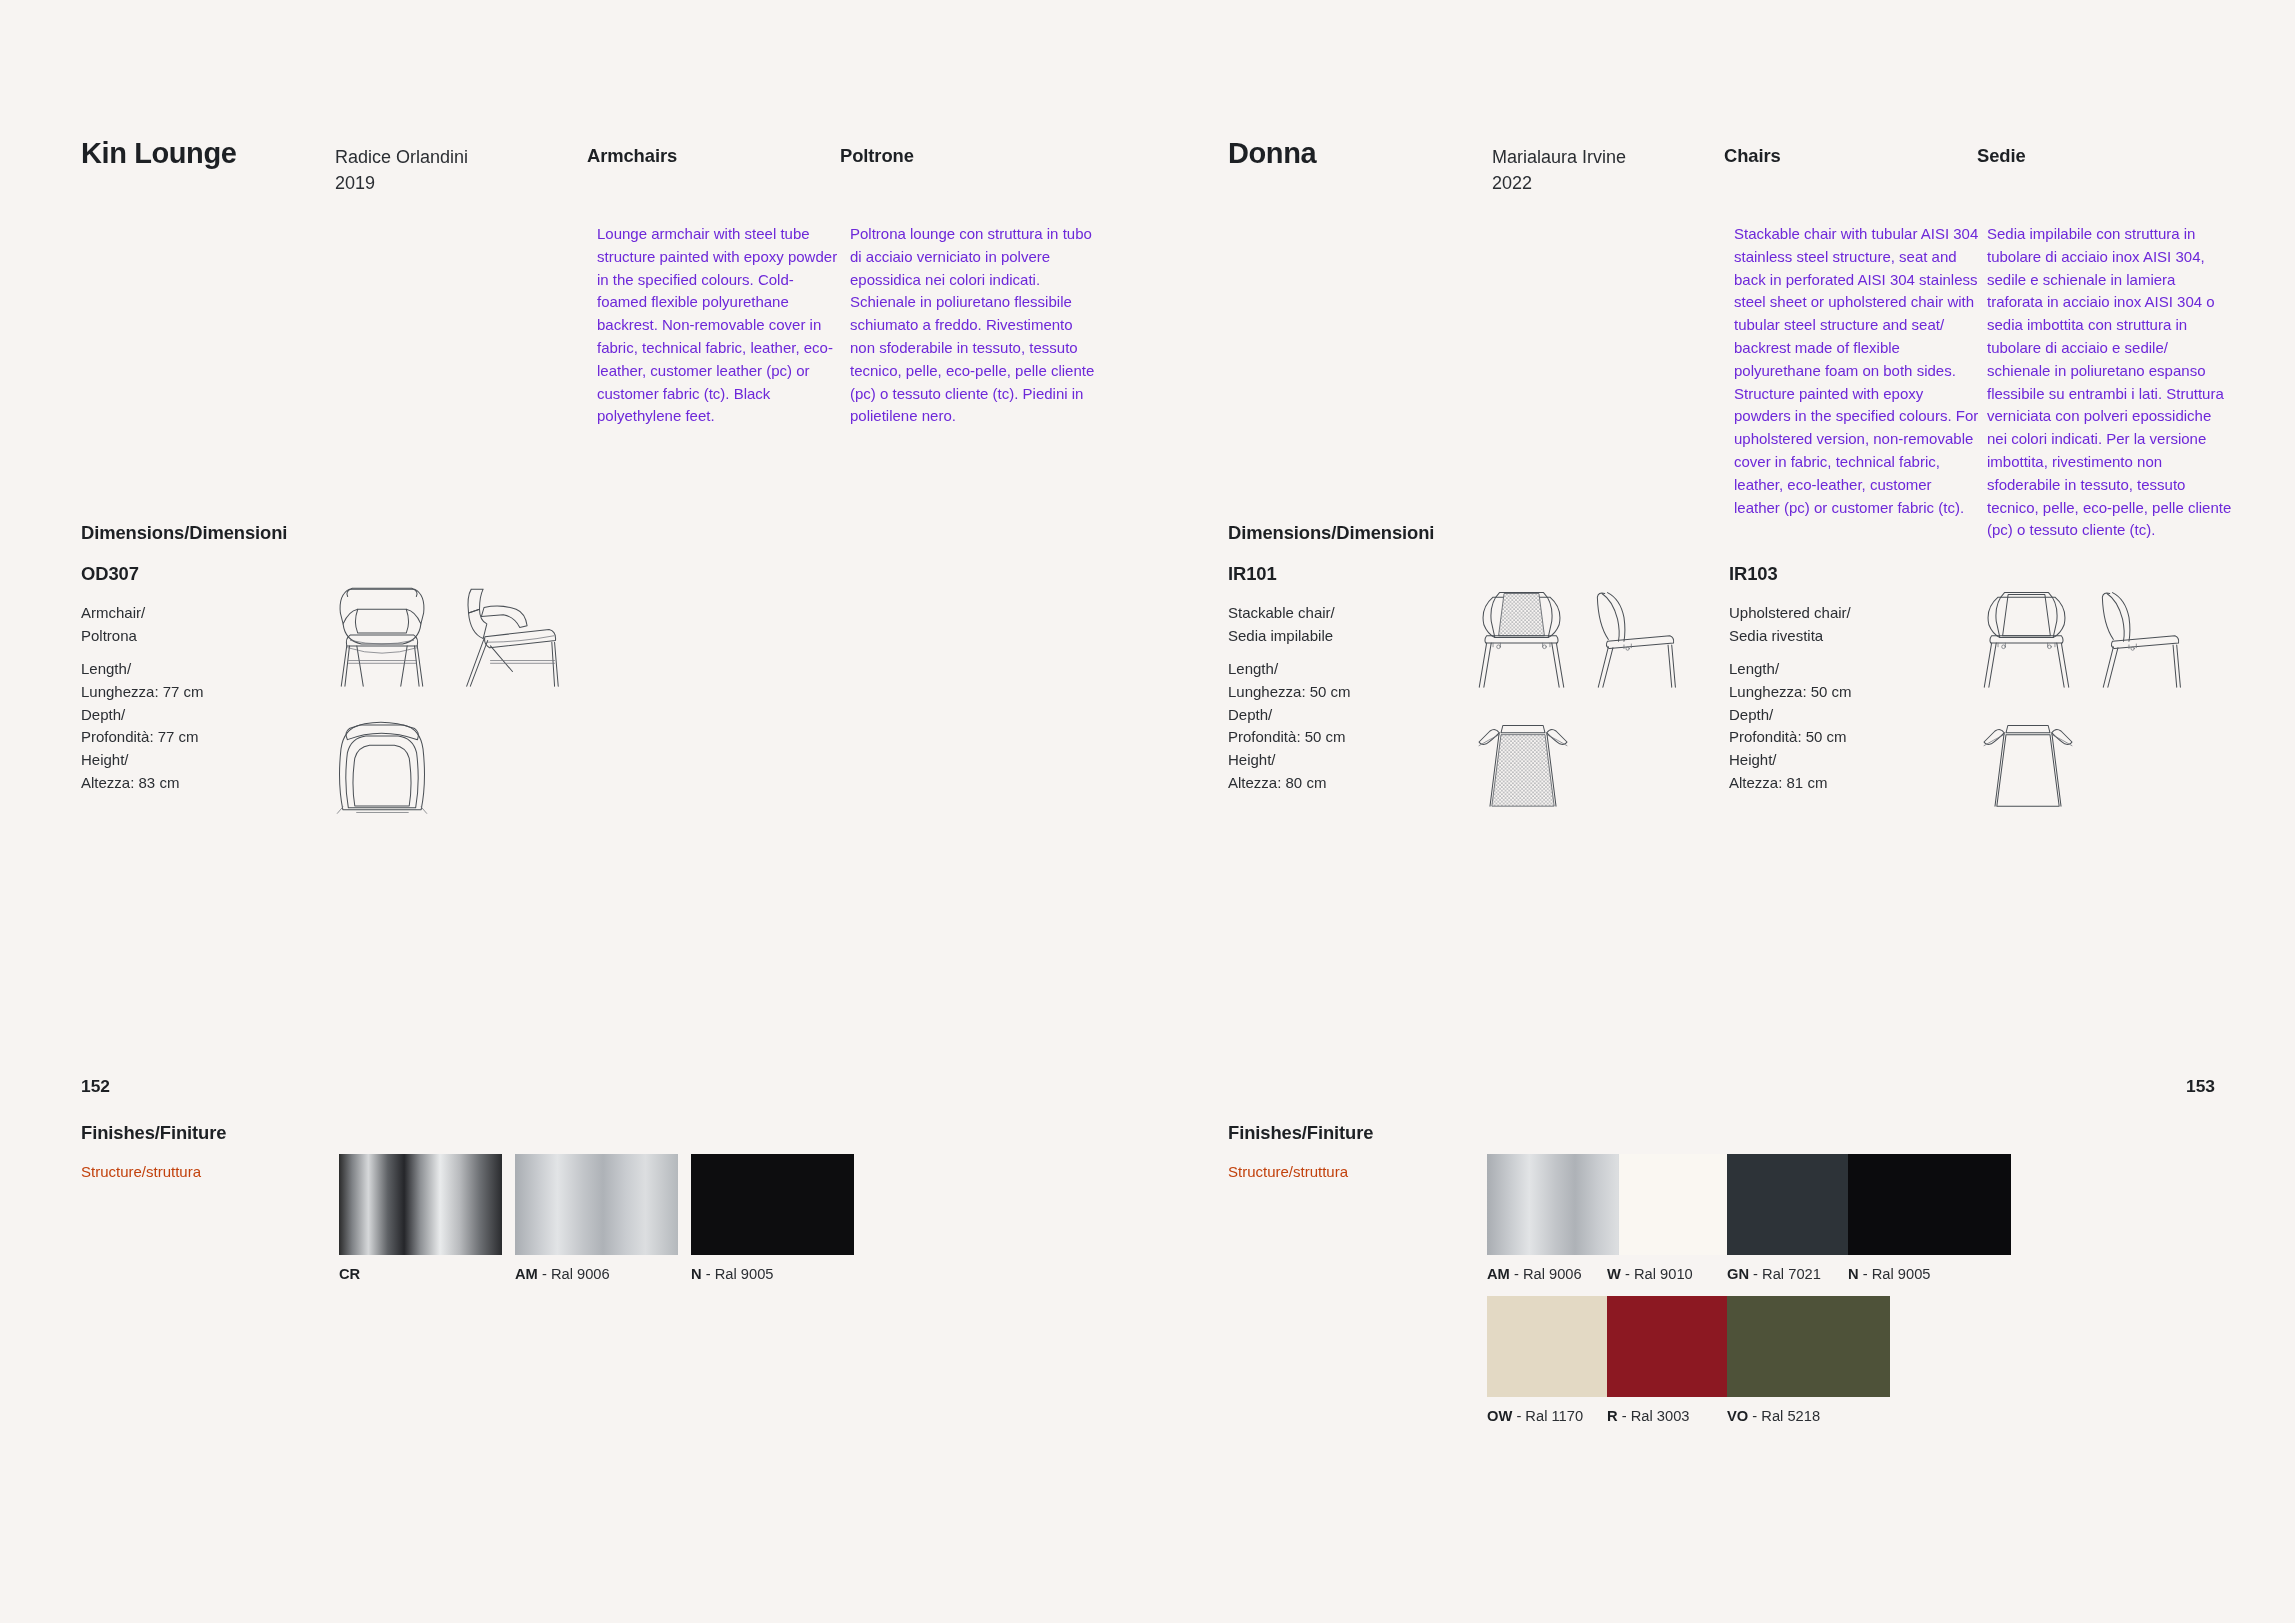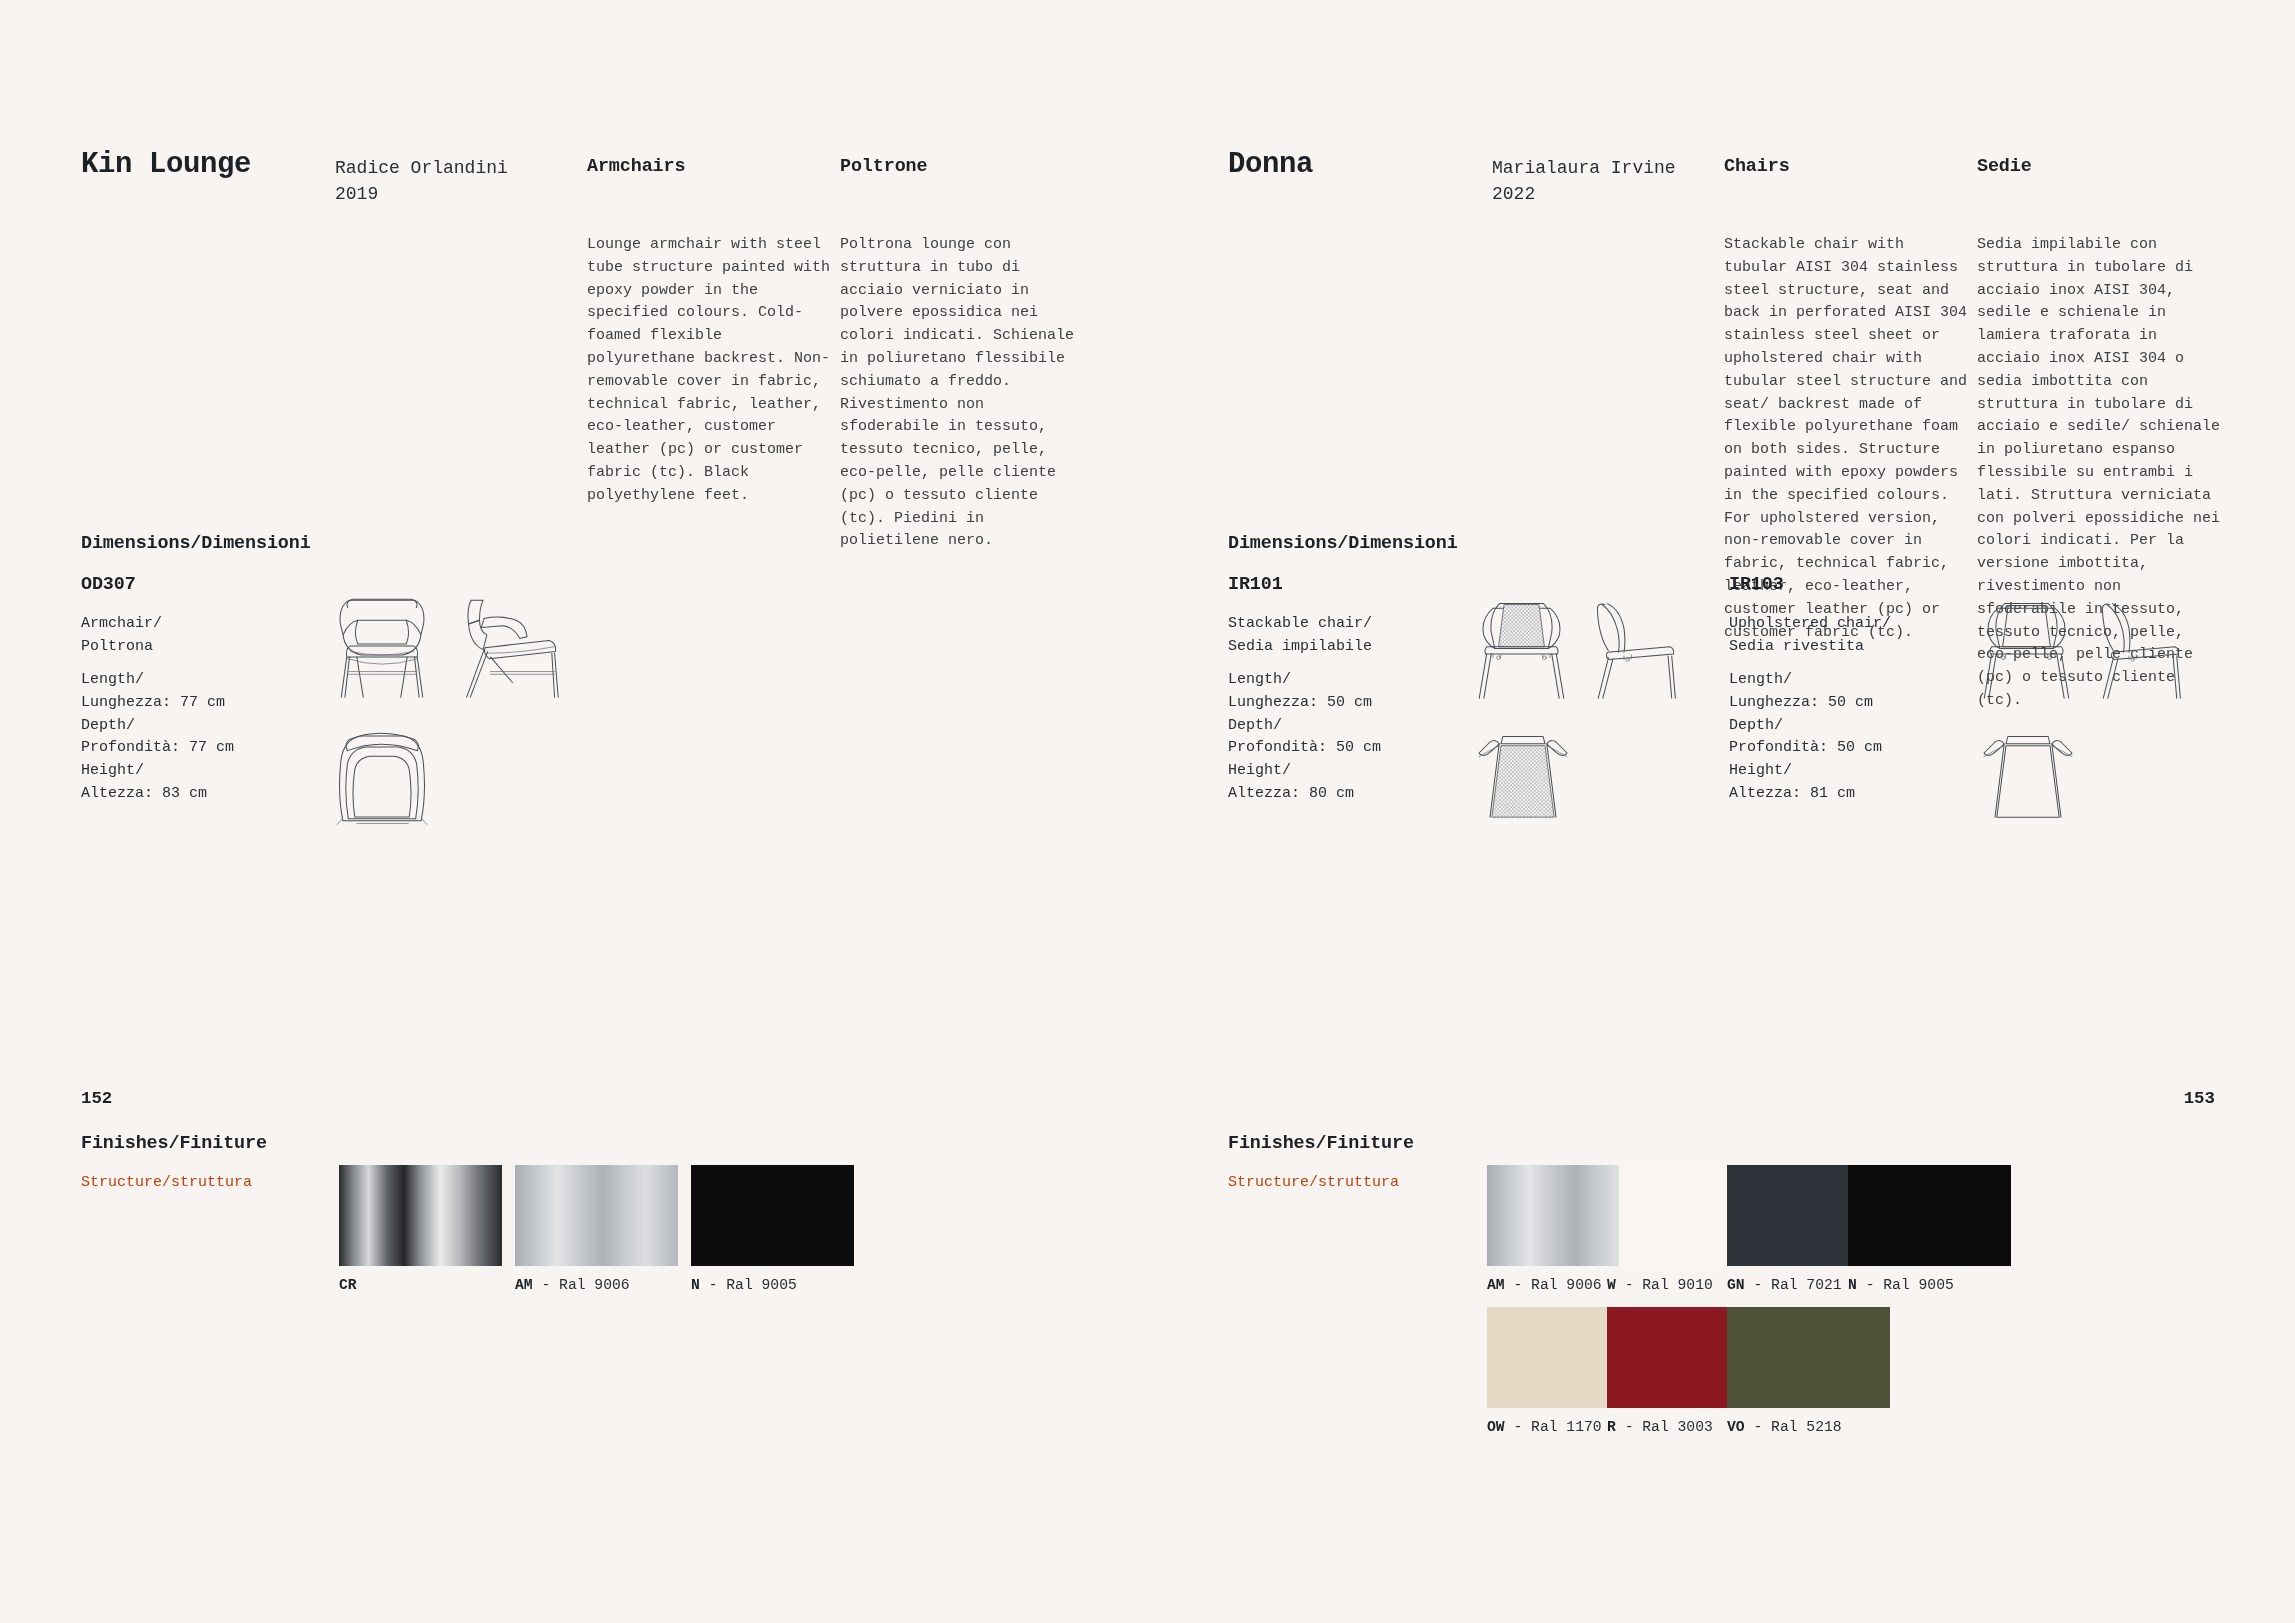--- a/index.html
+++ b/index.html
@@ -21,24 +21,23 @@
   }
   .spread {
     position: absolute;
     top: 0;
     left: 0;
     width: 2296px;
     height: 1624px;
   }
   .sheet {
     position: absolute;
-    top: 11px;
+    top: 0;
     height: 1180px;
     width: 1148px;
-    font-family: Liberation Mono, monospace;
   }
   .sheet.left  { left: 0; }
   .sheet.right { left: 1148px; }
 
   
   .prod-title {
     position: absolute;
     font-size: 29px;
     font-weight: bold;
     letter-spacing: -0.4px;
@@ -56,22 +55,23 @@
     position: absolute;
     font-size: 18.4px;
     font-weight: bold;
     letter-spacing: -0.1px;
     color: #1d2024;
   }
   .col-body {
     position: absolute;
     font-size: 15px;
     line-height: 1.52;
-    color: #404040;
+    color: #6d28d9;
     width: 246px;
+    margin-left: 10px;
   }
 
   
   .section-title {
     position: absolute;
     font-size: 18.4px;
     font-weight: bold;
     letter-spacing: -0.1px;
     color: #1d2024;
   }

